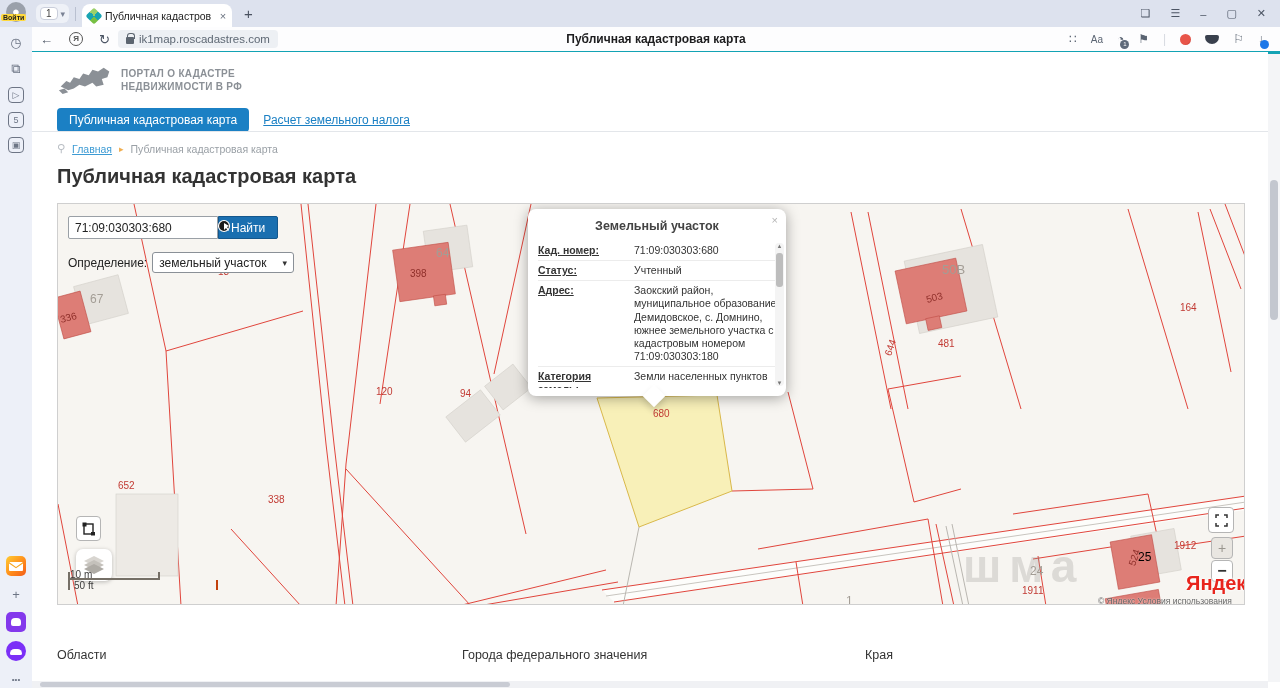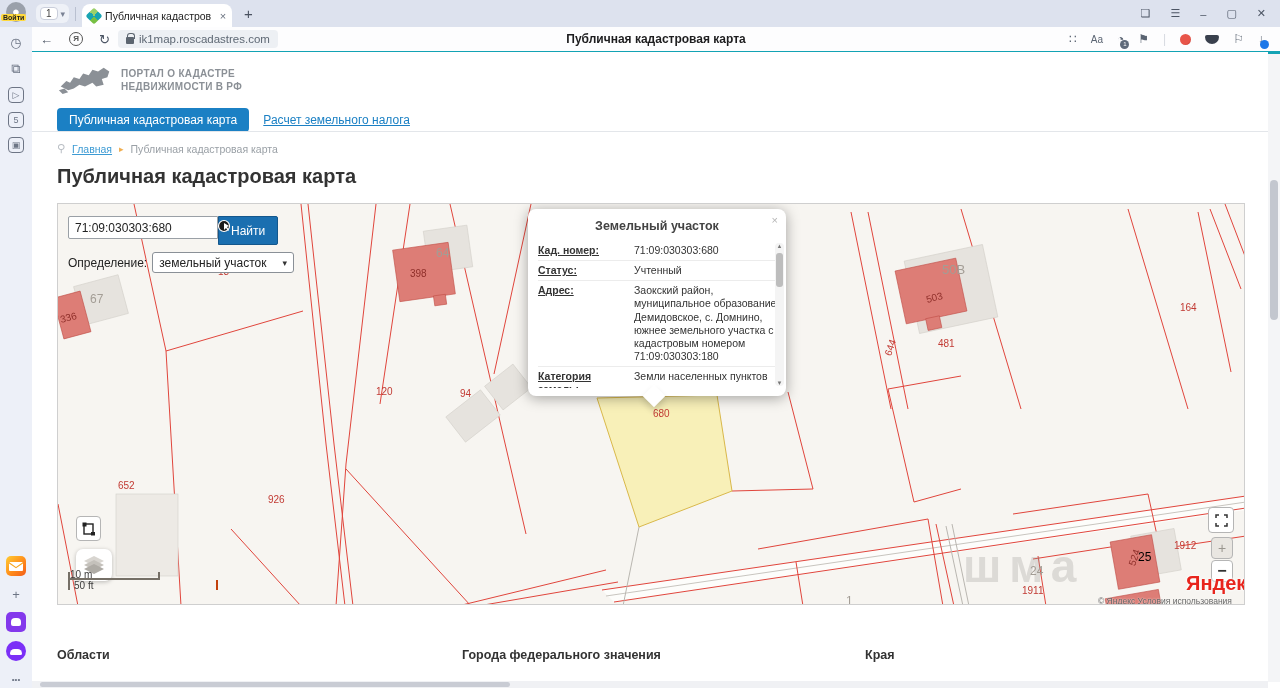--- a/index.html
+++ b/index.html
@@ -97,21 +97,21 @@
   .map-box { position:absolute; left:25px; top:151px; width:1188px; height:402px;
     border:1px solid #cfcfcf; background:#f7f5f1; overflow:hidden; }
   .map-svg { position:absolute; left:0; top:0; }
   .watermark { position:absolute; left:905px; top:335px; font-size:46px; font-weight:bold;
     color:rgba(150,148,143,.28); letter-spacing:8px; }
   .map-label { position:absolute; font-size:10px; white-space:nowrap; }
 
   .search-panel { position:absolute; left:10px; top:12px; display:flex; }
   .search-input { width:150px; height:23px; border:1px solid #9aa0a6; font-size:12px;
     padding:0 6px; color:#222; background:#fff; border-radius:2px 0 0 2px; }
-  .search-btn { height:29px; background:#1a6fb0; color:#fff; border:1px solid #14578c;
+  .search-btn { height:23px; background:#1a6fb0; color:#fff; border:1px solid #14578c;
     font-size:12px; padding:0 12px; border-radius:0 2px 2px 0; position:relative; }
   .cursor-ico { position:absolute; left:-2px; top:2px; width:16px; height:16px; }
   .filter-row { position:absolute; left:10px; top:48px; display:flex; align-items:center; gap:5px;
     font-size:12px; color:#222; }
   .select-box { background:#fff; border:1px solid #8a9097; border-radius:3px; height:21px;
     display:flex; align-items:center; gap:16px; padding:0 6px; font-size:12px; }
   .select-box .arr { font-size:9px; color:#333; }
 
   .ctrl-btn { position:absolute; background:#fff; border:1px solid #b5b5b5; border-radius:4px;
     display:flex; align-items:center; justify-content:center; color:#333; }
@@ -148,21 +148,21 @@
   .p-label { width:92px; flex:0 0 auto; font-size:10.5px; font-weight:bold; color:#333; line-height:1.25;text-decoration:underline; }
   .p-value { flex:1; font-size:10.5px; color:#333; line-height:1.25; padding-left:4px; }
   .popup-scroll { position:absolute; right:2px; top:34px; bottom:10px; width:9px; background:#f4f4f4;
     border-radius:4px; }
   .popup-thumb { position:absolute; left:1px; top:10px; width:7px; height:34px; background:#bdbdbd; border-radius:3px; }
   .ps-arr { position:absolute; left:0; width:9px; font-size:6px; color:#777; text-align:center; }
 
   
   .footer-h2 { position:absolute; left:25px; top:564px; font-size:17px; font-weight:bold; color:#333; }
   .f-col { position:absolute; top:596px; width:330px; }
-  .f-col h3 { font-size:12.5px; font-weight:bold; color:#333; margin-bottom:23px; }
+  .f-col h3 { font-size:12.5px; font-weight:normal; color:#333; margin-bottom:23px; }
   .f-col ul { list-style:none; }
   .f-col li { font-size:11.5px; color:#888; }
   .f-col li:before { content:"•"; color:#666; margin-right:6px; }
   .f-col a { color:#3d9bd4; text-decoration:none; }
 
   
   .v-scroll { position:absolute; right:0; top:54px; width:12px; height:628px; background:#f4f5f7; }
   .v-thumb { position:absolute; left:2px; top:126px; width:8px; height:140px; background:#c3c7cf; border-radius:4px; }
   .h-scroll { position:absolute; left:32px; bottom:0; width:1236px; height:7px; background:#f0f1f4; }
   .h-thumb { position:absolute; left:8px; top:1px; width:470px; height:5px; background:#c9ccd4; border-radius:3px; }
@@ -331,21 +331,21 @@
     <div class="watermark">шма</div>
     <div id="map-labels">
         <span class="map-label" style="left: 160px; top: 62px; color: rgb(194, 59, 52);">18</span>
         <span class="map-label" style="left: 32px; top: 88px; color: rgb(163, 157, 149); font-size: 12px;">67</span>
         <span class="map-label" style="left: 2px; top: 108px; color: rgb(143, 47, 42); transform: rotate(-15deg);">336</span>
         <span class="map-label" style="left: 352px; top: 64px; color: rgb(143, 47, 42);">398</span>
         <span class="map-label" style="left: 378px; top: 42px; color: rgb(163, 157, 149); font-size: 12px;">64</span>
         <span class="map-label" style="left: 318px; top: 182px; color: rgb(194, 59, 52);">120</span>
         <span class="map-label" style="left: 402px; top: 184px; color: rgb(194, 59, 52);">94</span>
         <span class="map-label" style="left: 60px; top: 276px; color: rgb(194, 59, 52);">652</span>
-        <span class="map-label" style="left: 210px; top: 290px; color: rgb(194, 59, 52);">926</span>
+        <span class="map-label" style="left: 210px; top: 290px; color: rgb(194, 59, 52);">338</span>
         <span class="map-label" style="left: 595px; top: 204px; color: rgb(194, 59, 52);">680</span>
         <span class="map-label" style="left: 884px; top: 58px; color: rgb(163, 157, 149); font-size: 13px;">50В</span>
         <span class="map-label" style="left: 868px; top: 88px; color: rgb(143, 47, 42); transform: rotate(-15deg);">503</span>
         <span class="map-label" style="left: 824px; top: 138px; color: rgb(194, 59, 52); transform: rotate(-72deg);">644</span>
         <span class="map-label" style="left: 880px; top: 134px; color: rgb(194, 59, 52);">481</span>
         <span class="map-label" style="left: 1122px; top: 98px; color: rgb(194, 59, 52);">164</span>
         <span class="map-label" style="left: 1080px; top: 346px; color: #000000; font-size: 12px;">25</span>
         <span class="map-label" style="left: 1068px; top: 348px; color: rgb(143, 47, 42); transform: rotate(-72deg);">524</span>
         <span class="map-label" style="left: 1116px; top: 336px; color: rgb(194, 59, 52);">1912</span>
         <span class="map-label" style="left: 972px; top: 360px; color: rgb(163, 157, 149); font-size: 12px;">24</span>

